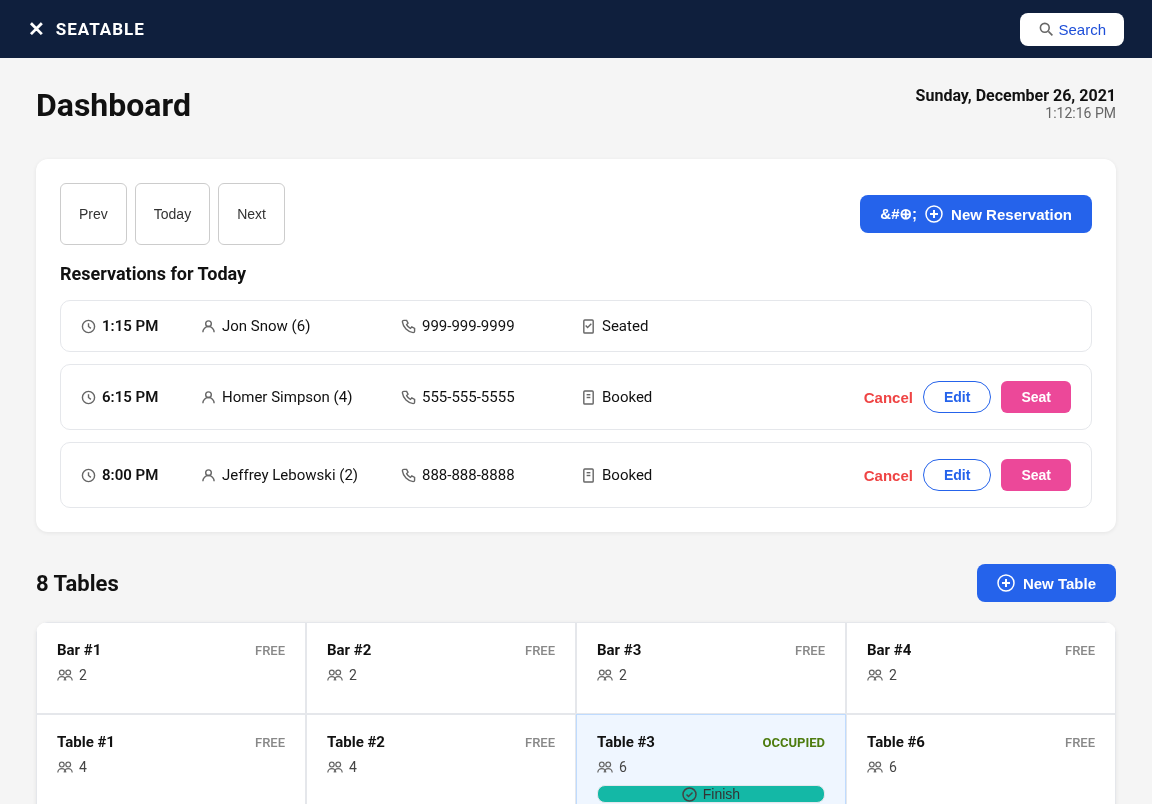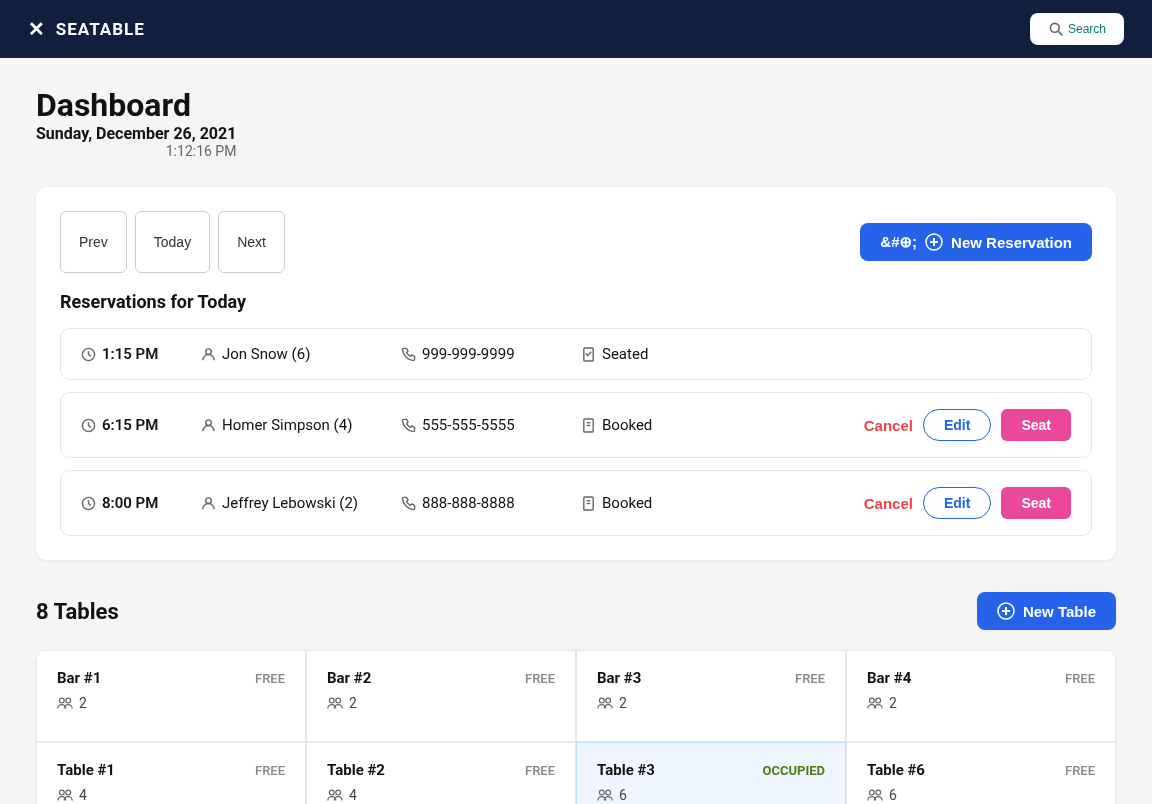--- a/index.html
+++ b/index.html
@@ -29,38 +29,37 @@
     }
     .search-btn {
       background: white;
       border: none;
       border-radius: 8px;
       padding: 8px 18px;
       display: flex;
       align-items: center;
       gap: 4px;
       cursor: pointer;
-      font-size: 12px;
-      color: #0f766e;
+      font-size: 15px;
+      color: #1d4ed8;
     }
     .search-icon-svg { width:16px; height:16px; }
 
     
     .main {
       padding: 28px 36px;
       max-width: 1152px;
     }
 
     
     .dashboard-header {
       display: flex;
       justify-content: space-between;
       align-items: flex-start;
-      margin-bottom: 28px;
-      flex-direction: column;
+      margin-bottom: 35px;
     }
     .dashboard-title {
       font-size: 32px;
       font-weight: 700;
       color: #111;
     }
     .date-info {
       text-align: right;
     }
     .date-text {

